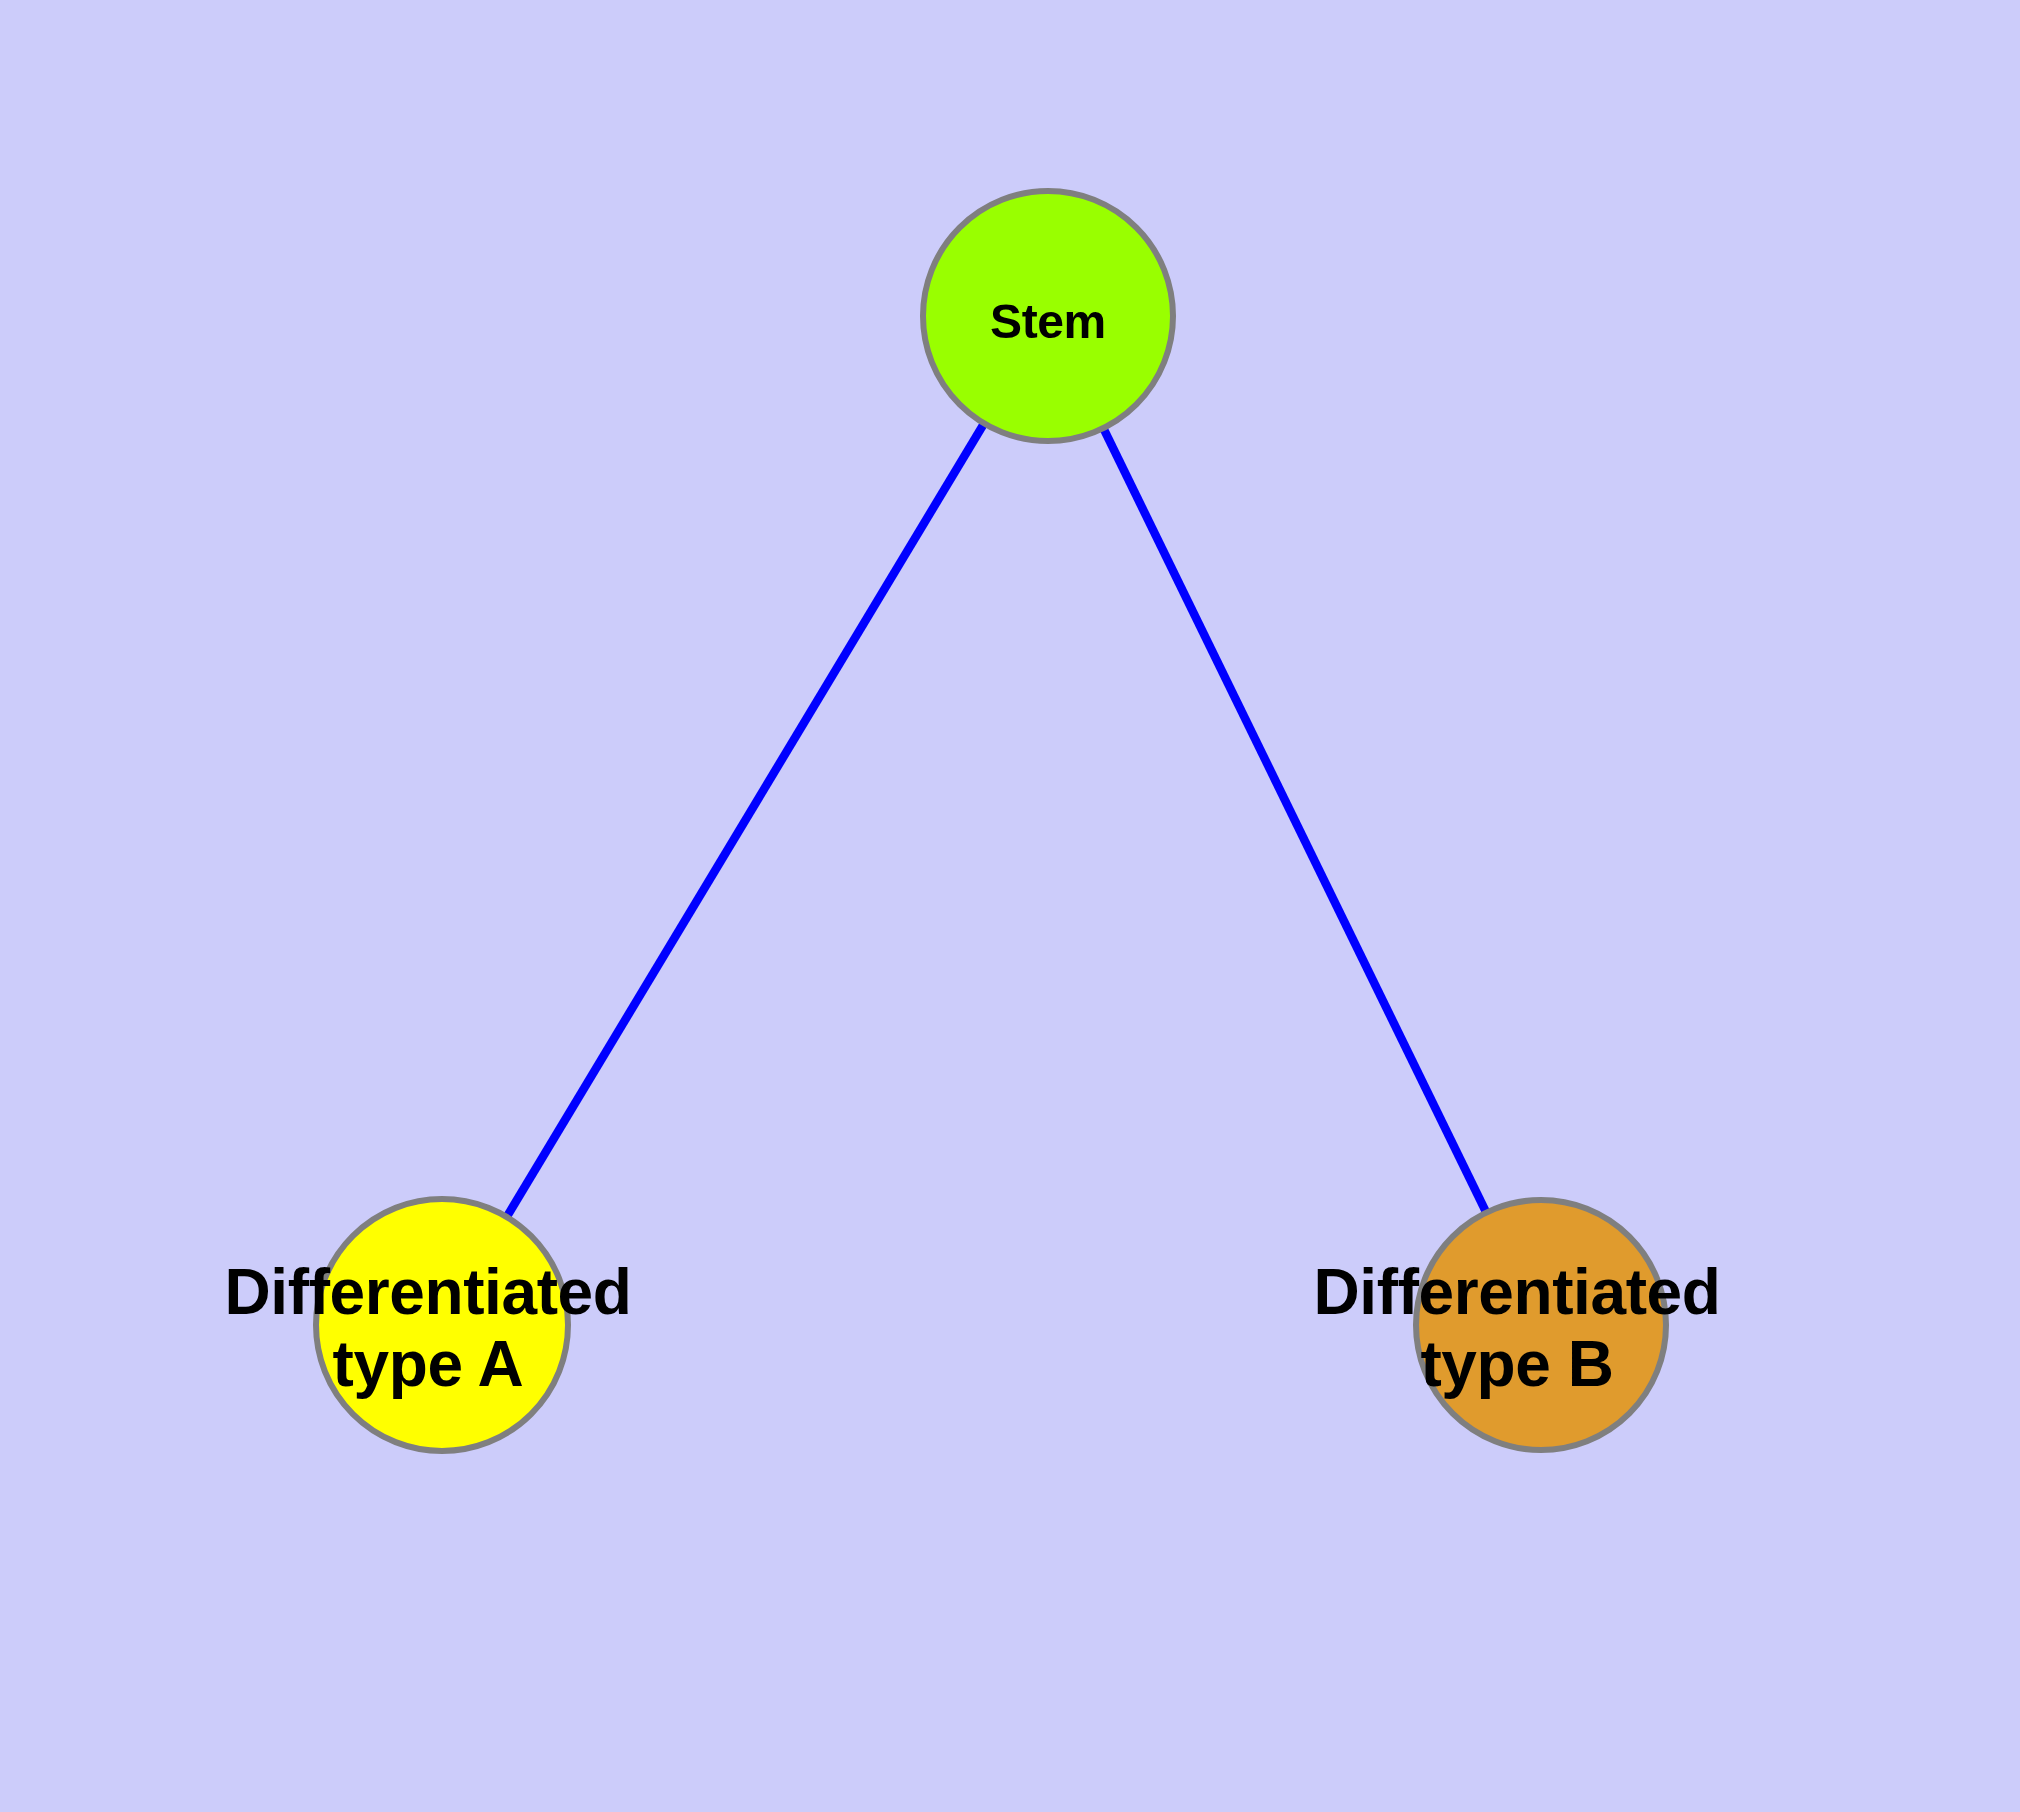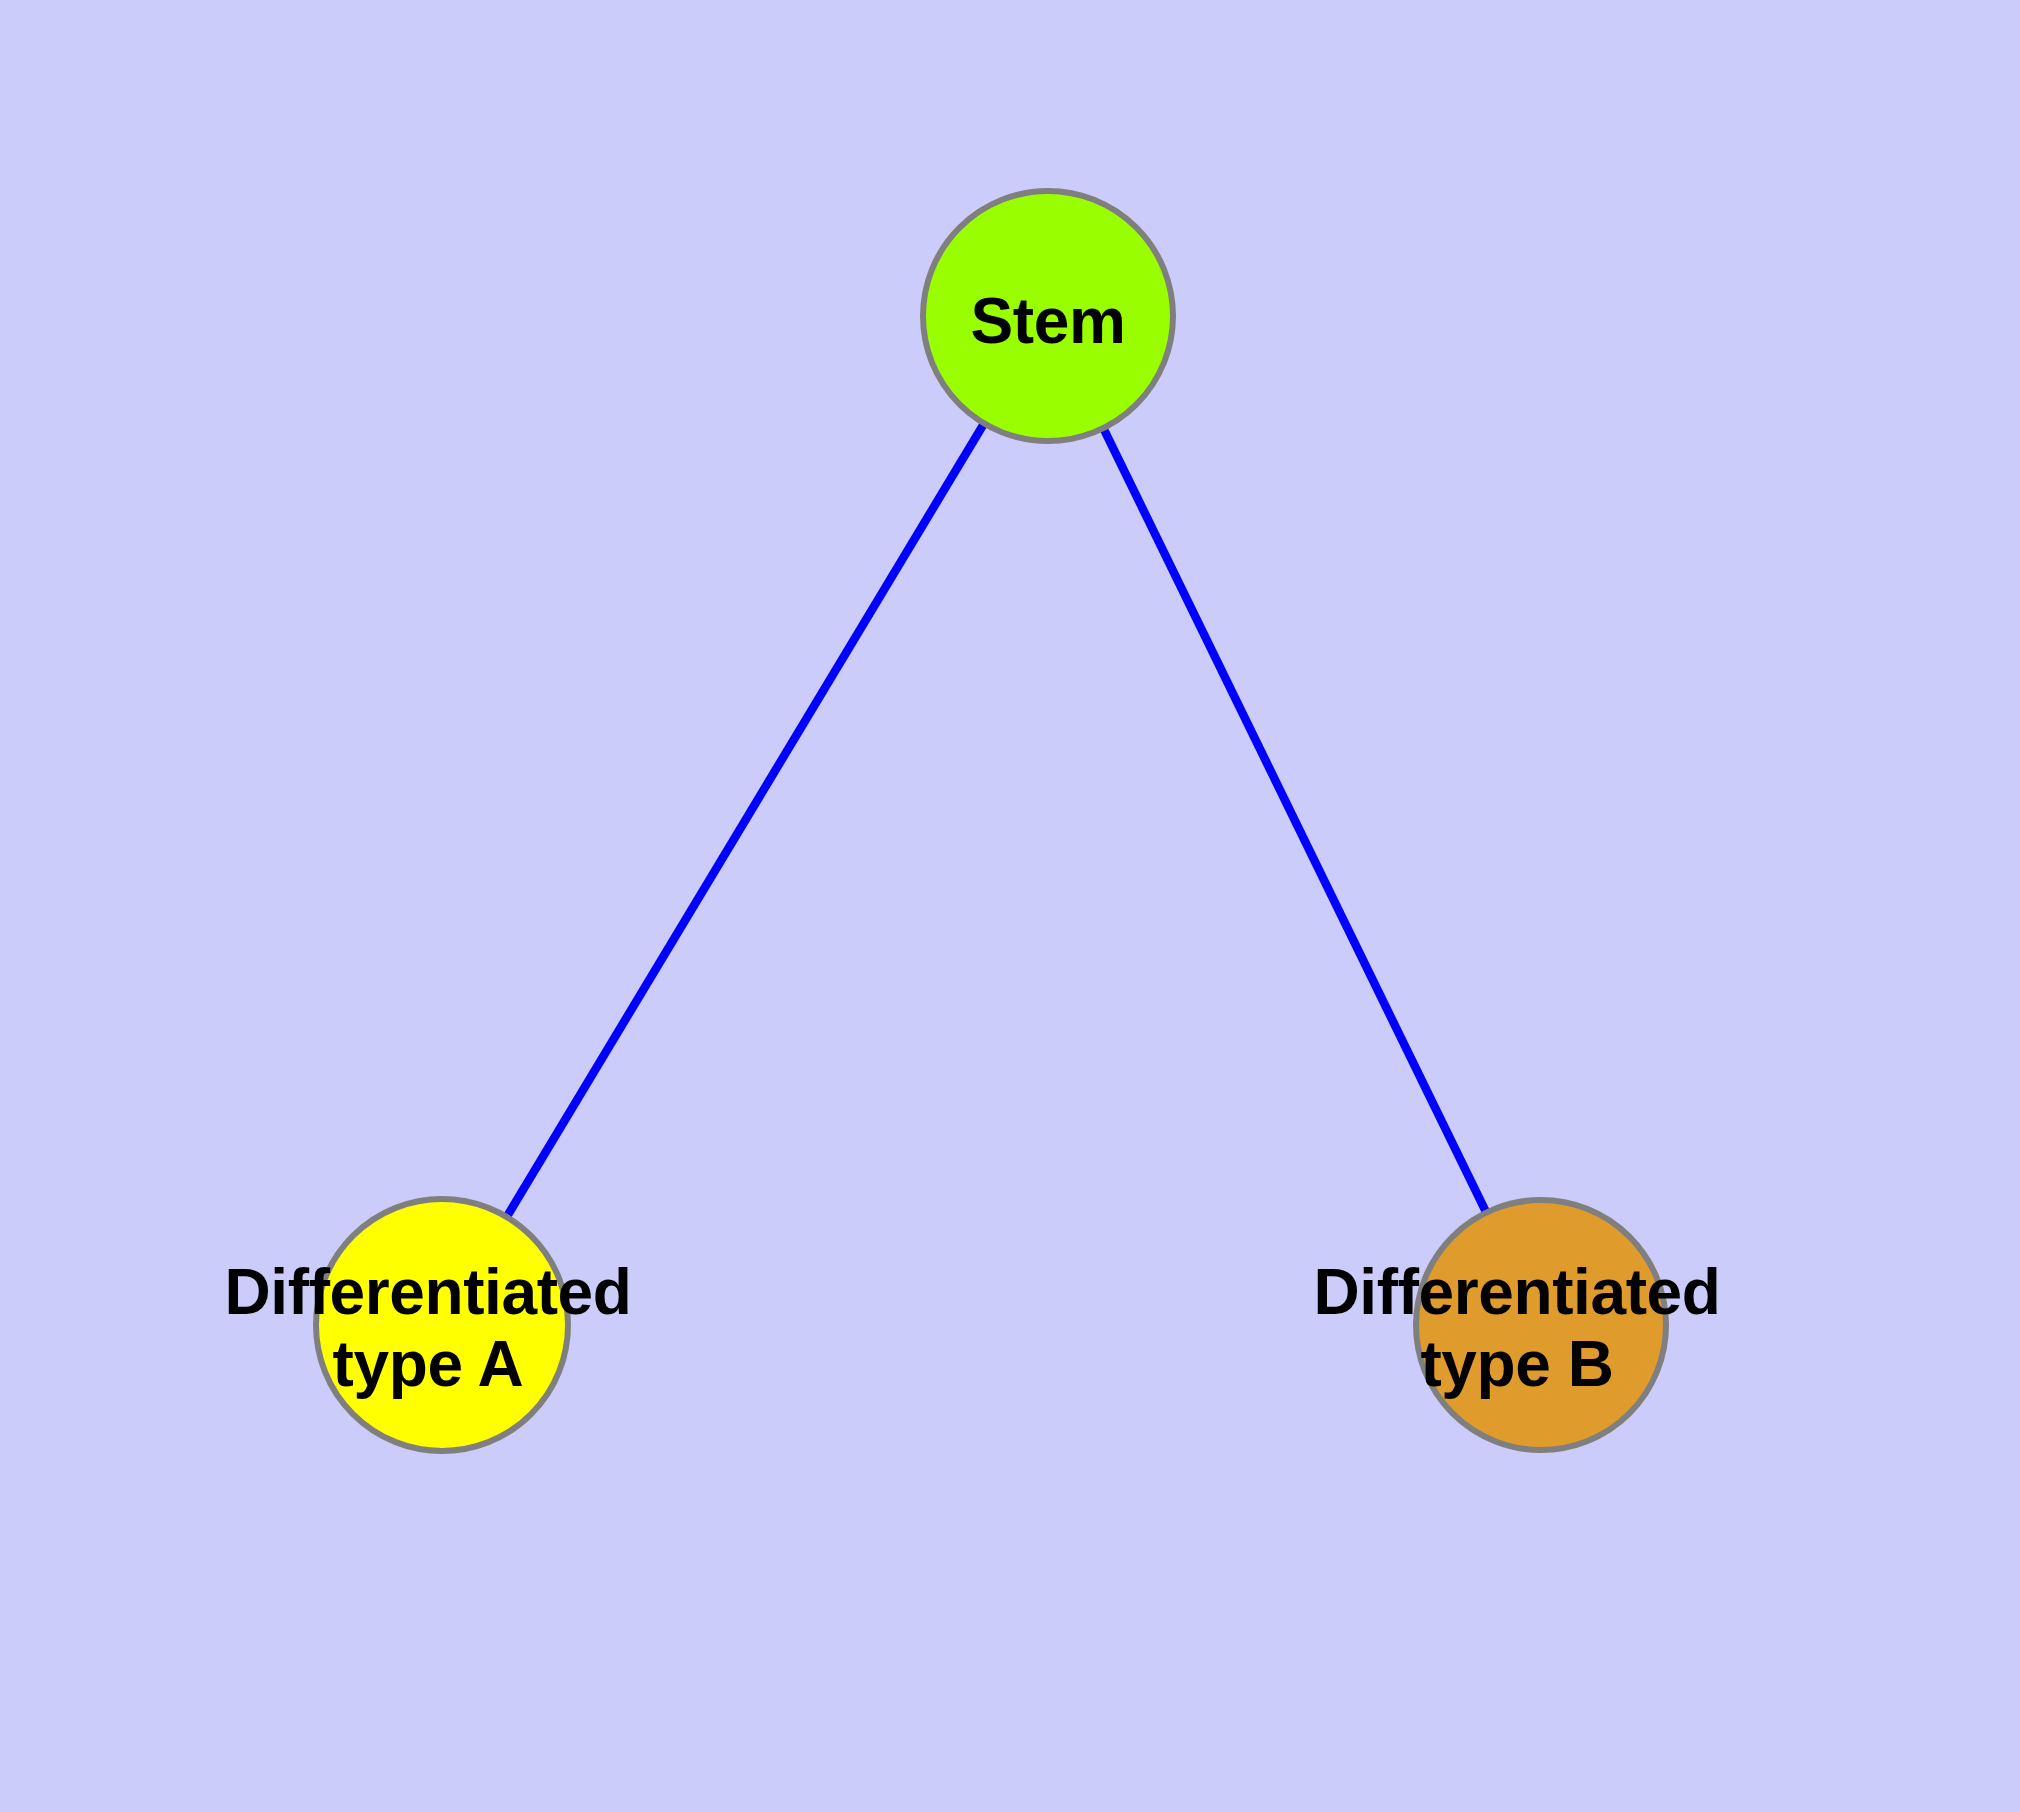--- a/index.html
+++ b/index.html
@@ -64,21 +64,21 @@
     <g id="edges-group">
         <line x1="1237" y1="373" x2="521" y2="1563" stroke="#0000ff" stroke-width="10" stroke-linecap="butt"></line>
         <line x1="1237" y1="373" x2="1818" y2="1563" stroke="#0000ff" stroke-width="10" stroke-linecap="butt"></line>
       </g>
   </svg>
 
   <div id="node-layer">
       <div class="node" style="left: 920px; top: 188px; width: 256px; height: 256px; background: rgb(153, 255, 0); border: 6px solid rgb(127, 127, 127);"></div>
       <div class="node" style="left: 313px; top: 1196px; width: 258px; height: 258px; background: rgb(255, 255, 0); border: 6px solid rgb(127, 127, 127);"></div>
       <div class="node" style="left: 1413px; top: 1197px; width: 256px; height: 256px; background: rgb(224, 155, 45); border: 6px solid rgb(127, 127, 127);"></div>
-      <div class="node-label" style="left: 1048px; top: 322px; font-size: 64px; color: rgb(0, 0, 0);">Stem</div>
+      <div class="node-label" style="left: 1048px; top: 322px; font-size: 48px; color: rgb(0, 0, 0);">Stem</div>
       <div class="node-label" style="left: 428px; top: 1329px; font-size: 64px; color: rgb(0, 0, 0);">Differentiated
 type A</div>
       <div class="node-label" style="left: 1517px; top: 1329px; font-size: 64px; color: rgb(0, 0, 0);">Differentiated
 type B</div>
     </div>
 
 </div>
 
 
 </body></html>

